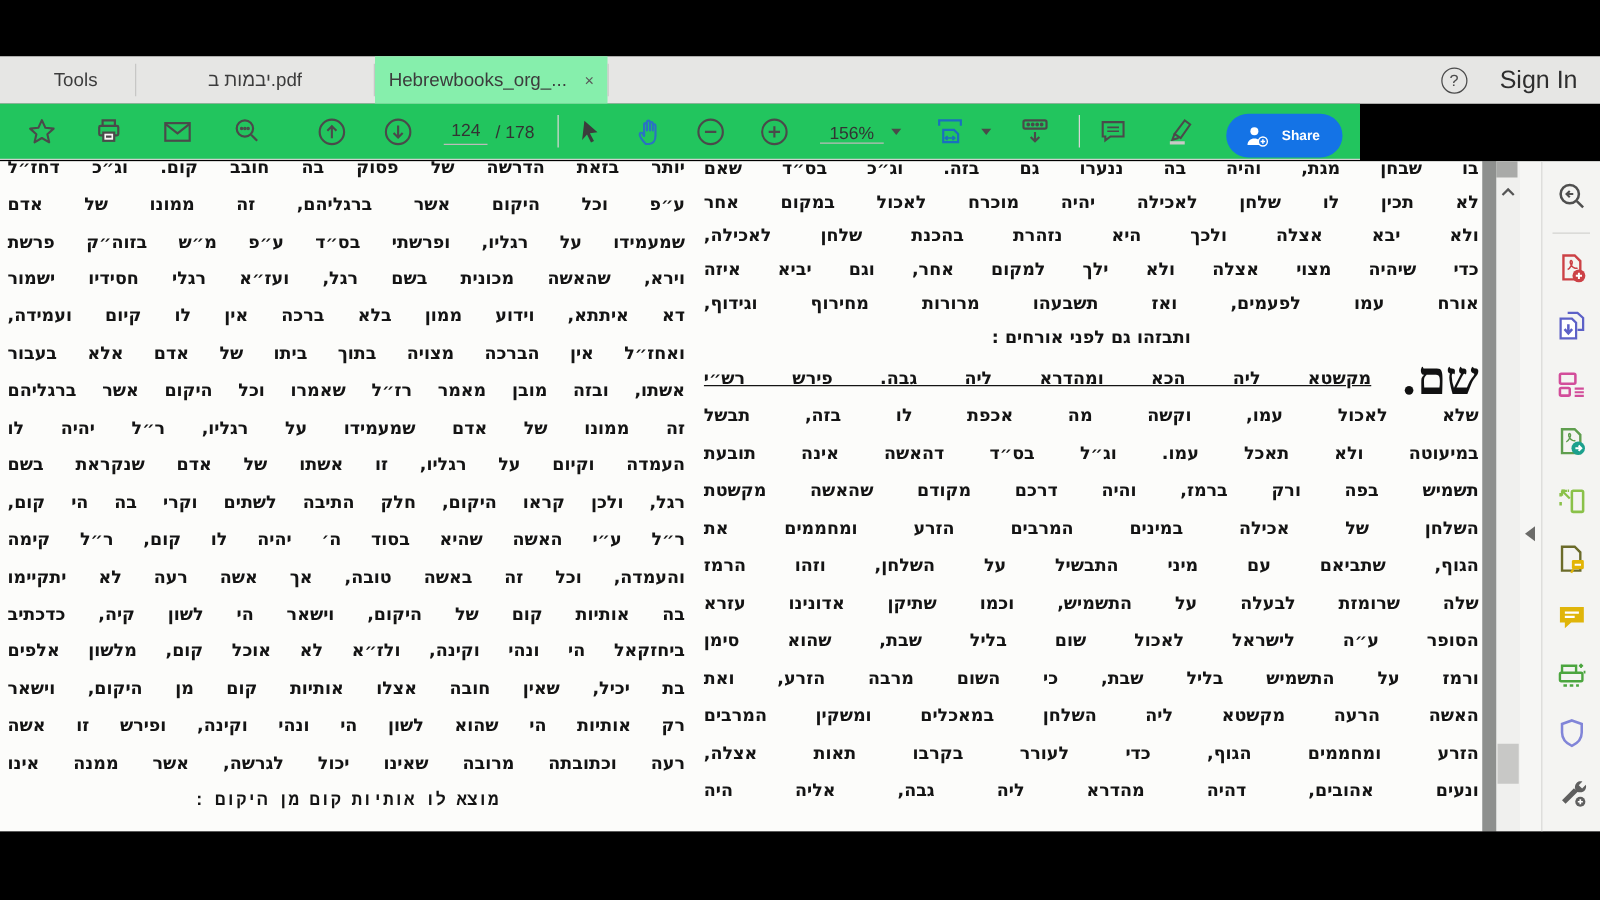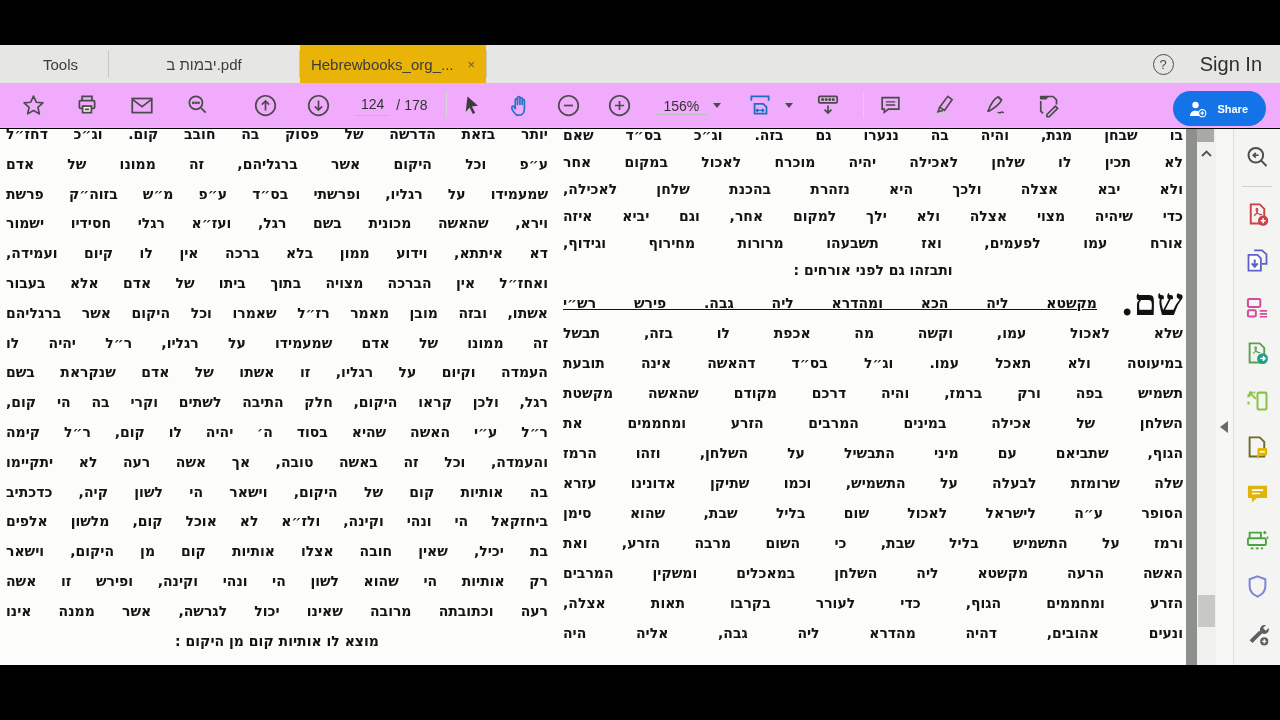--- a/index.html
+++ b/index.html
@@ -7,33 +7,33 @@
               font-family:"Liberation Sans", sans-serif; }
   #app { position:relative; width:1280px; height:720px; background:#000; }
 
   
   .tabbar { position:absolute; left:0; top:45px; width:1280px; height:38px;
             background:#e6e6e4; display:flex; align-items:stretch;padding-left:13px; }
   .tab { display:flex; align-items:center; justify-content:center; gap:10px;
          font-size:15px; color:#3c3c3c; cursor:default; }
   .tab.t1 { width:95px; }
   .tab.t2 { width:190px; }
-  .tab.t3 { width:186px; background:#eab308; }
+  .tab.t3 { width:186px; background:#86efac; }
   .tabsep { width:1px; background:#c7c7c5; margin:6px 0; }
   .tab-close { font-size:13px; color:#5a5a5a; margin-left:4px; }
   .tabbar-right { position:absolute; right:0; top:0; height:38px; display:flex;
                   align-items:center; gap:26px; padding-right:18px; }
   .help-circle { width:21px; height:21px; border:1.6px solid #4b4b4b; border-radius:50%;
                  display:flex; align-items:center; justify-content:center;
                  font-size:13px; color:#4b4b4b; }
   .signin { font-size:20px; color:#2e2e2e; }
 
   
-  .toolbar { position:absolute; left:0; top:83px; width:1280px; height:45px;
-             background:#f0abfc; border-bottom:1px solid #cfcfcd;
+  .toolbar { position:absolute; left:0; top:83px; width:1088px; height:45px;
+             background:#22c55e; border-bottom:1px solid #cfcfcd;
              display:flex; align-items:center; }
   .tbtn { height:32px; display:flex; align-items:center; justify-content:center;
           padding:0 6px; }
   .tbtn svg { display:block; }
   .vdiv { width:1px; height:26px; background:#d6d6d4; margin:0 8px; }
   .pagebox { min-width:34px; padding:2px 6px 3px; font-size:14px; color:#333;
              border-bottom:1.5px solid #bcbcba; text-align:center; }
   .pagetotal { font-size:14px; color:#333; margin:0 10px 0 6px; white-space:nowrap; }
   .zoombox { font-size:14px; color:#333; padding:2px 8px 0;
              border-bottom:1.5px solid #bcbcba; }
@@ -49,21 +49,21 @@
              background:#8e908e; }
   .page { position:absolute; left:0; top:0; width:1186px; height:536px;
           background:#fcfcfa; overflow:hidden; }
   .heb { direction:rtl; font-family:"DejaVu Sans", sans-serif; font-weight:bold;
          color:#141414; }
   .col-left  { position:absolute; left:6px;  top:0; width:542px; height:536px; overflow:hidden; }
   .col-right { position:absolute; left:563px; top:0; width:620px; height:536px; overflow:hidden; }
   .tline { font-size:14px; line-height:29.8px; text-align:justify; text-align-last:justify;
            white-space:nowrap; overflow:hidden; }
   .col-left .tline:first-child { margin-top:-9px; }
-  .col-left .tline:last-child  { text-align-last:center; }
+  .col-left .tline:last-child  { text-align-last:center;font-family:Liberation Mono, monospace; }
   .p1 .tline { line-height:27px; }
   .p1 .tline:first-child { margin-top:-7px; }
   .p1 .tline:last-child  { text-align-last:center; }
   .p2 { position:relative; margin-top:4px; }
   .p2 .tline { line-height:30px; }
   .p2 .tline:first-child { padding-left:0; padding-right:86px;text-decoration:underline; }
   .headword { position:absolute; right:0; top:-8px; font-family:"DejaVu Serif", serif;
               font-weight:bold; font-size:37px; color:#111; }
 
   

